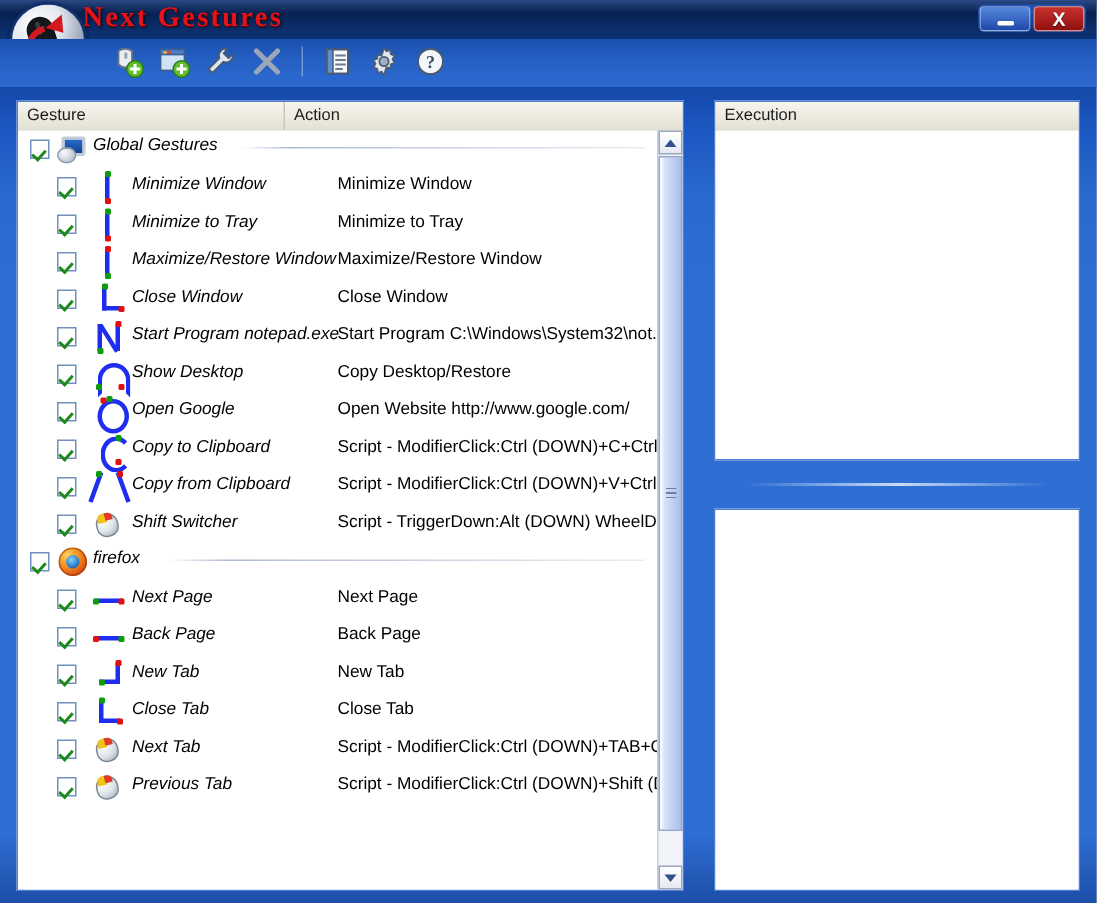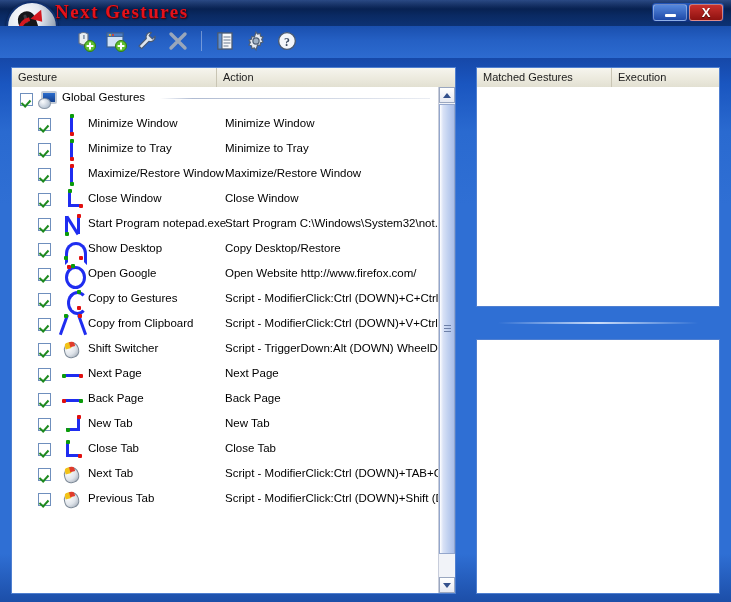--- a/index.html
+++ b/index.html
@@ -127,21 +127,21 @@
     position:absolute;top:6px;width:13px;height:13px;box-sizing:border-box;
     background:#fff;border:1px solid #6f8fbd;
   }
   .row .cb:after{
     content:"";position:absolute;left:2px;top:4px;width:4px;height:7px;
     border:solid #1e8a1e;border-width:0 2px 2px 0;transform:rotate(42deg);
   }
   .row.group .cb{left:8px;top:6px;}
   .row.child .cb{left:26px;}
   .row .glyph{position:absolute;left:50px;top:2px;width:22px;height:21px;}
-  .row .g-label{position:absolute;left:76px;top:5px;white-space:nowrap;}
+  .row .g-label{position:absolute;left:76px;top:5px;white-space:nowrap;font-style:italic;}
   .row .a-label{position:absolute;left:213px;top:5px;white-space:nowrap;}
   .row.group .g-icon{position:absolute;left:26px;top:2px;width:21px;height:20px;}
   .row.group .g-label{position:absolute;left:50px;top:4px;font-size:11.5px;}
   .row.group .rule{position:absolute;left:0;right:8px;top:11px;height:1px;
     background:linear-gradient(90deg,rgba(150,165,195,0),rgba(150,165,195,.75) 12%,rgba(150,165,195,.2));}
 
   
   .stroke{position:absolute;background:#1f2df0;}
   .dot{position:absolute;width:4px;height:4px;border-radius:1px;}
   .dot.s{background:#0b9b0b;}
@@ -265,21 +265,21 @@
           <text x="11" y="15.6" font-family="Liberation Serif, serif" font-size="12" font-weight="bold" fill="#3a4a62" text-anchor="middle">?</text>
         </svg>
       </div>
     </div>
   </div>
 
   <div class="client">
 
     <div class="panel" id="tree-panel">
       <div class="hdr">
-        <div class="cell" style="width:205px">Gesture</div>
+        <div class="cell" style="width:178px">Gesture</div>
         <div class="cell" style="width:221px">Action</div>
       </div>
       <div class="tree-body" id="tree-rows">
           <div class="row group">
             <div class="cb"></div>
             <div class="g-icon">
               <div class="mon"></div>
               <div class="mon-b"></div>
             </div>
             <div class="g-label">Global Gestures</div>
@@ -349,30 +349,30 @@
             <div class="a-label">Copy Desktop/Restore</div>
           </div>
           <div class="row child">
             <div class="cb"></div>
             <div class="glyph">
               <div class="arc" style="left: 3px; top: 2px; width: 15px; height: 17px;"></div>
               <div class="dot s" style="left: 9px; top: 0px;"></div>
               <div class="dot e" style="left: 5px; top: 1px;"></div>
             </div>
             <div class="g-label">Open Google</div>
-            <div class="a-label">Open Website http://www.firefox.com/</div>
+            <div class="a-label">Open Website http://www.google.com/</div>
           </div>
           <div class="row child">
             <div class="cb"></div>
             <div class="glyph">
               <div class="arc" style="left: 5px; top: 2px; width: 15px; height: 18px; border-right-color: transparent;"></div>
               <div class="dot s" style="left: 15px; top: 1px;"></div>
               <div class="dot e" style="left: 15px; top: 17px;"></div>
             </div>
-            <div class="g-label">Copy to Gestures</div>
+            <div class="g-label">Copy to Clipboard</div>
             <div class="a-label">Script - ModifierClick:Ctrl (DOWN)+C+Ctrl (...</div>
           </div>
           <div class="row child">
             <div class="cb"></div>
             <div class="glyph">
               <div class="stroke" style="left: 4px; top: 1px; width: 3px; height: 21px; transform: rotate(20deg); transform-origin: 50% 0px;"></div>
               <div class="stroke" style="left: 15px; top: 1px; width: 3px; height: 21px; transform: rotate(-20deg); transform-origin: 50% 0px;"></div>
               <div class="dot s" style="left: 2px; top: 0px;"></div>
               <div class="dot e" style="left: 16px; top: 0px;"></div>
             </div>
@@ -383,20 +383,28 @@
             <div class="cb"></div>
             <div class="glyph">
               <div class="mico" style="">
                 <div class="btn-y"></div>
                 <div class="btn-r"></div>
               </div>
             </div>
             <div class="g-label">Shift Switcher</div>
             <div class="a-label">Script - TriggerDown:Alt (DOWN) WheelD...</div>
           </div>
+          <div class="row group">
+            <div class="cb"></div>
+            <div class="g-icon">
+              <div class="ff"></div>
+            </div>
+            <div class="g-label">firefox</div>
+            <div class="rule" style="left: 100px;"></div>
+          </div>
           <div class="row child">
             <div class="cb"></div>
             <div class="glyph">
               <div class="stroke" style="left: 1px; top: 10px; width: 19px; height: 3px;"></div>
               <div class="dot s" style="left: 0px; top: 10px;"></div>
               <div class="dot e" style="left: 17px; top: 10px;"></div>
             </div>
             <div class="g-label">Next Page</div>
             <div class="a-label">Next Page</div>
           </div>
@@ -463,21 +471,20 @@
             <div class="grip"></div>
           </div>
         <div class="arrow down">
             <i></i>
           </div>
       </div>
     </div>
 
     <div class="panel" id="matched-panel">
       <div class="hdr">
-        <div class="cell" style="width:135px">Matched Gestures</div>
         <div class="cell" style="width:107px">Execution</div>
       </div>
       <div class="empty-body"></div>
     </div>
 
     <div class="splitter">
       <div class="grip"></div>
     </div>
 
     <div class="panel" id="detail-panel">

